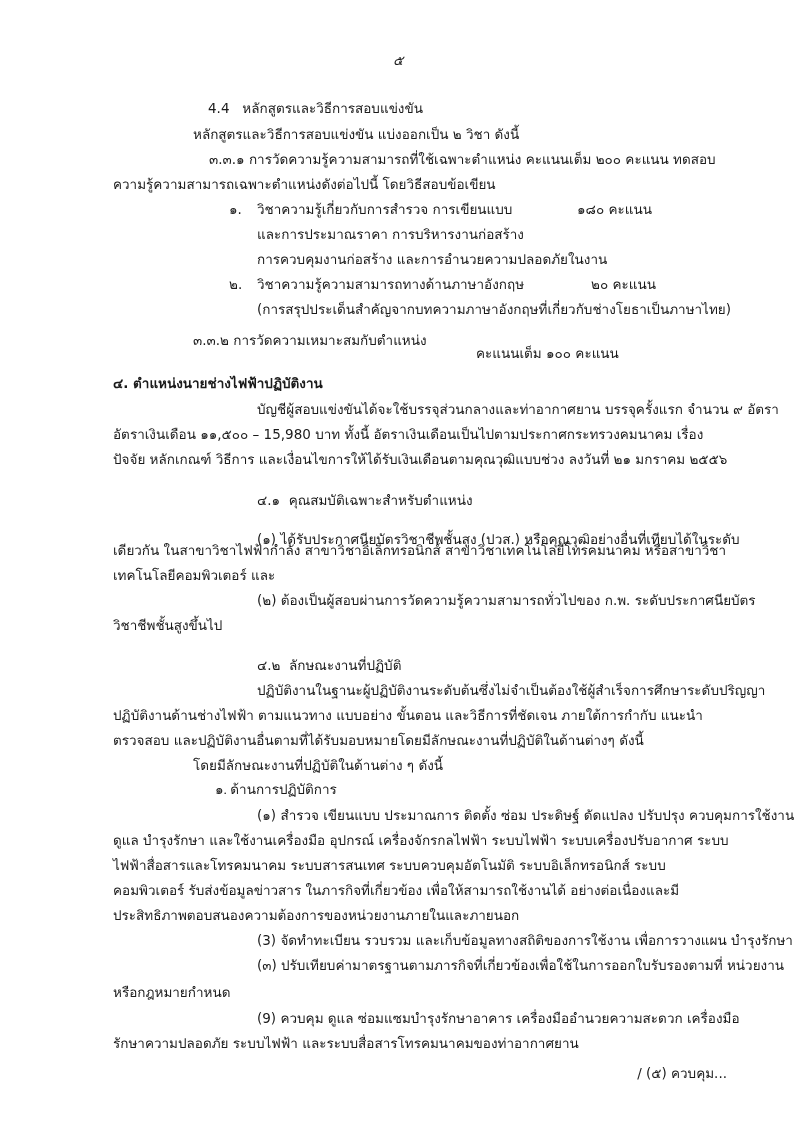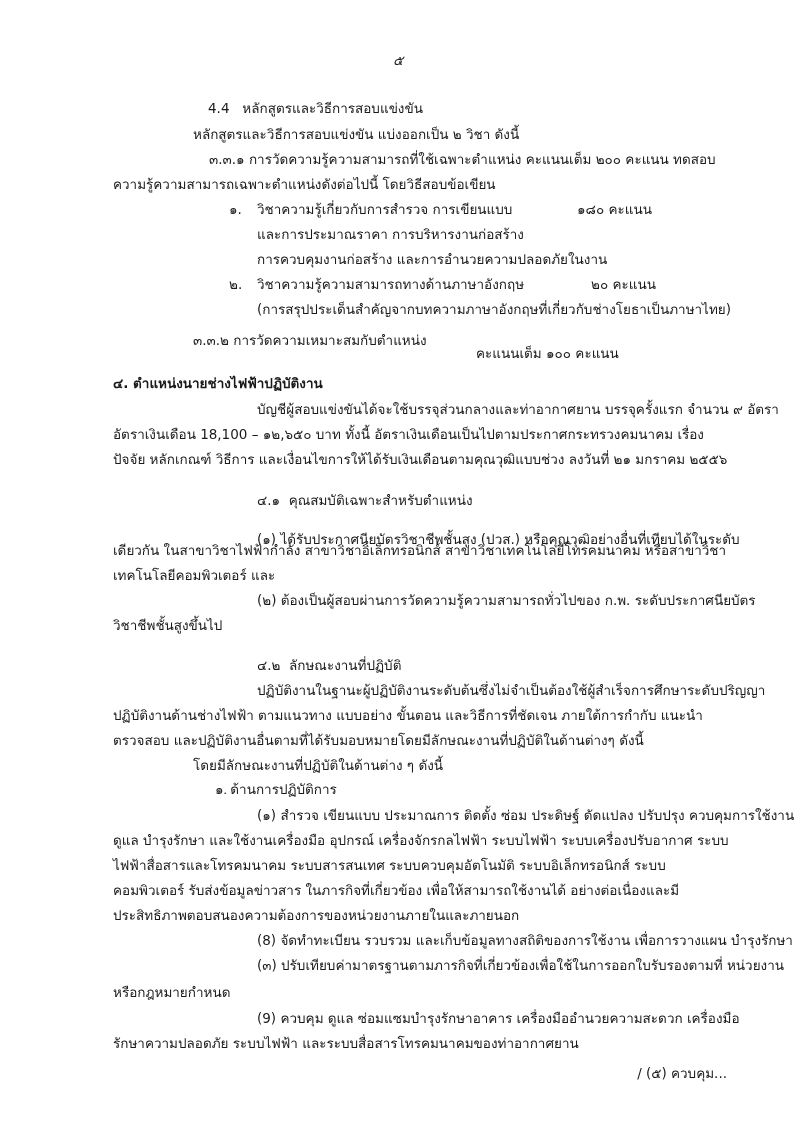--- a/index.html
+++ b/index.html
@@ -48,21 +48,21 @@
 <div class="ln" style="left:229px; top:274px;">๒.</div>
 <div class="ln" style="left:257px; top:274px;">วิชาความรู้ความสามารถทางด้านภาษาอังกฤษ</div>
 <div class="ln" style="left:591px; top:274px;">๒๐  คะแนน</div>
 <div class="ln" style="left:257px; top:299px;">(การสรุปประเด็นสำคัญจากบทความภาษาอังกฤษที่เกี่ยวกับช่างโยธาเป็นภาษาไทย)</div>
 
 <div class="ln" style="left:193px; top:330px;">๓.๓.๒  การวัดความเหมาะสมกับตำแหน่ง</div>
 <div class="ln" style="left:476px; top:330px;margin-top:13px;">คะแนนเต็ม  ๑๐๐  คะแนน</div>
 
 <div class="ln b" style="left:113px; top:373px;">๔.  ตำแหน่งนายช่างไฟฟ้าปฏิบัติงาน</div>
 <div class="ln" style="left:257px; top:399px;">บัญชีผู้สอบแข่งขันได้จะใช้บรรจุส่วนกลางและท่าอากาศยาน บรรจุครั้งแรก จำนวน ๙ อัตรา</div>
-<div class="ln" style="left:113px; top:424px;">อัตราเงินเดือน  18,100  –  ๑๒,๖๕๐ บาท  ทั้งนี้ อัตราเงินเดือนเป็นไปตามประกาศกระทรวงคมนาคม เรื่อง</div>
+<div class="ln" style="left:113px; top:424px;">อัตราเงินเดือน  ๑๑,๕๐๐  –  15,980 บาท  ทั้งนี้ อัตราเงินเดือนเป็นไปตามประกาศกระทรวงคมนาคม เรื่อง</div>
 <div class="ln" style="left:113px; top:449px;">ปัจจัย หลักเกณฑ์ วิธีการ และเงื่อนไขการให้ได้รับเงินเดือนตามคุณวุฒิแบบช่วง ลงวันที่  ๒๑ มกราคม ๒๕๕๖</div>
 
 <div class="ln" style="left:257px; top:490px;">
   <span>๔.๑</span>&nbsp;
   <span class="u">คุณสมบัติเฉพาะสำหรับตำแหน่ง</span>
 </div>
 <div class="ln" style="left:257px; top:529px;">(๑)  ได้รับประกาศนียบัตรวิชาชีพชั้นสูง (ปวส.) หรือคุณวุฒิอย่างอื่นที่เทียบได้ในระดับ</div>
 <div class="ln" style="left:113px; top:540px;">เดียวกัน  ในสาขาวิชาไฟฟ้ากำลัง  สาขาวิชาอิเล็กทรอนิกส์  สาขาวิชาเทคโนโลยีโทรคมนาคม  หรือสาขาวิชา</div>
 <div class="ln" style="left:113px; top:565px;">เทคโนโลยีคอมพิวเตอร์  และ</div>
 <div class="ln" style="left:257px; top:590px;">(๒)  ต้องเป็นผู้สอบผ่านการวัดความรู้ความสามารถทั่วไปของ ก.พ. ระดับประกาศนียบัตร</div>
@@ -77,21 +77,21 @@
 <div class="ln" style="left:113px; top:730px;">ตรวจสอบ และปฏิบัติงานอื่นตามที่ได้รับมอบหมายโดยมีลักษณะงานที่ปฏิบัติในด้านต่างๆ ดังนี้</div>
 <div class="ln" style="left:193px; top:755px;">โดยมีลักษณะงานที่ปฏิบัติในด้านต่าง ๆ ดังนี้</div>
 <div class="ln" style="left:215px; top:780px;font-family:Liberation Serif, serif;">๑. ด้านการปฏิบัติการ</div>
 
 <div class="ln" style="left:257px; top:805px;">(๑) สำรวจ เขียนแบบ ประมาณการ ติดตั้ง ซ่อม ประดิษฐ์ ดัดแปลง ปรับปรุง ควบคุมการใช้งาน</div>
 <div class="ln" style="left:113px; top:830px;">ดูแล บำรุงรักษา และใช้งานเครื่องมือ อุปกรณ์ เครื่องจักรกลไฟฟ้า ระบบไฟฟ้า ระบบเครื่องปรับอากาศ ระบบ</div>
 <div class="ln" style="left:113px; top:855px;">ไฟฟ้าสื่อสารและโทรคมนาคม ระบบสารสนเทศ ระบบควบคุมอัตโนมัติ ระบบอิเล็กทรอนิกส์ ระบบ</div>
 <div class="ln" style="left:113px; top:880px;">คอมพิวเตอร์ รับส่งข้อมูลข่าวสาร ในภารกิจที่เกี่ยวข้อง เพื่อให้สามารถใช้งานได้ อย่างต่อเนื่องและมี</div>
 <div class="ln" style="left:113px; top:905px;">ประสิทธิภาพตอบสนองความต้องการของหน่วยงานภายในและภายนอก</div>
 
-<div class="ln" style="left:257px; top:930px;">(8) จัดทำทะเบียน รวบรวม และเก็บข้อมูลทางสถิติของการใช้งาน เพื่อการวางแผน บำรุงรักษา</div>
+<div class="ln" style="left:257px; top:930px;">(3) จัดทำทะเบียน รวบรวม และเก็บข้อมูลทางสถิติของการใช้งาน เพื่อการวางแผน บำรุงรักษา</div>
 
 <div class="ln" style="left:257px; top:955px;">(๓) ปรับเทียบค่ามาตรฐานตามภารกิจที่เกี่ยวข้องเพื่อใช้ในการออกใบรับรองตามที่ หน่วยงาน</div>
 <div class="ln" style="left:113px; top:982px;">หรือกฎหมายกำหนด</div>
 
 <div class="ln" style="left:257px; top:1008px;">(9) ควบคุม ดูแล ซ่อมแซมบำรุงรักษาอาคาร เครื่องมืออำนวยความสะดวก เครื่องมือ</div>
 <div class="ln" style="left:113px; top:1033px;">รักษาความปลอดภัย ระบบไฟฟ้า และระบบสื่อสารโทรคมนาคมของท่าอากาศยาน</div>
 
 <div class="ln" style="right:73px; top:1063px;">/ (๕) ควบคุม...</div>
 
 </body></html>

